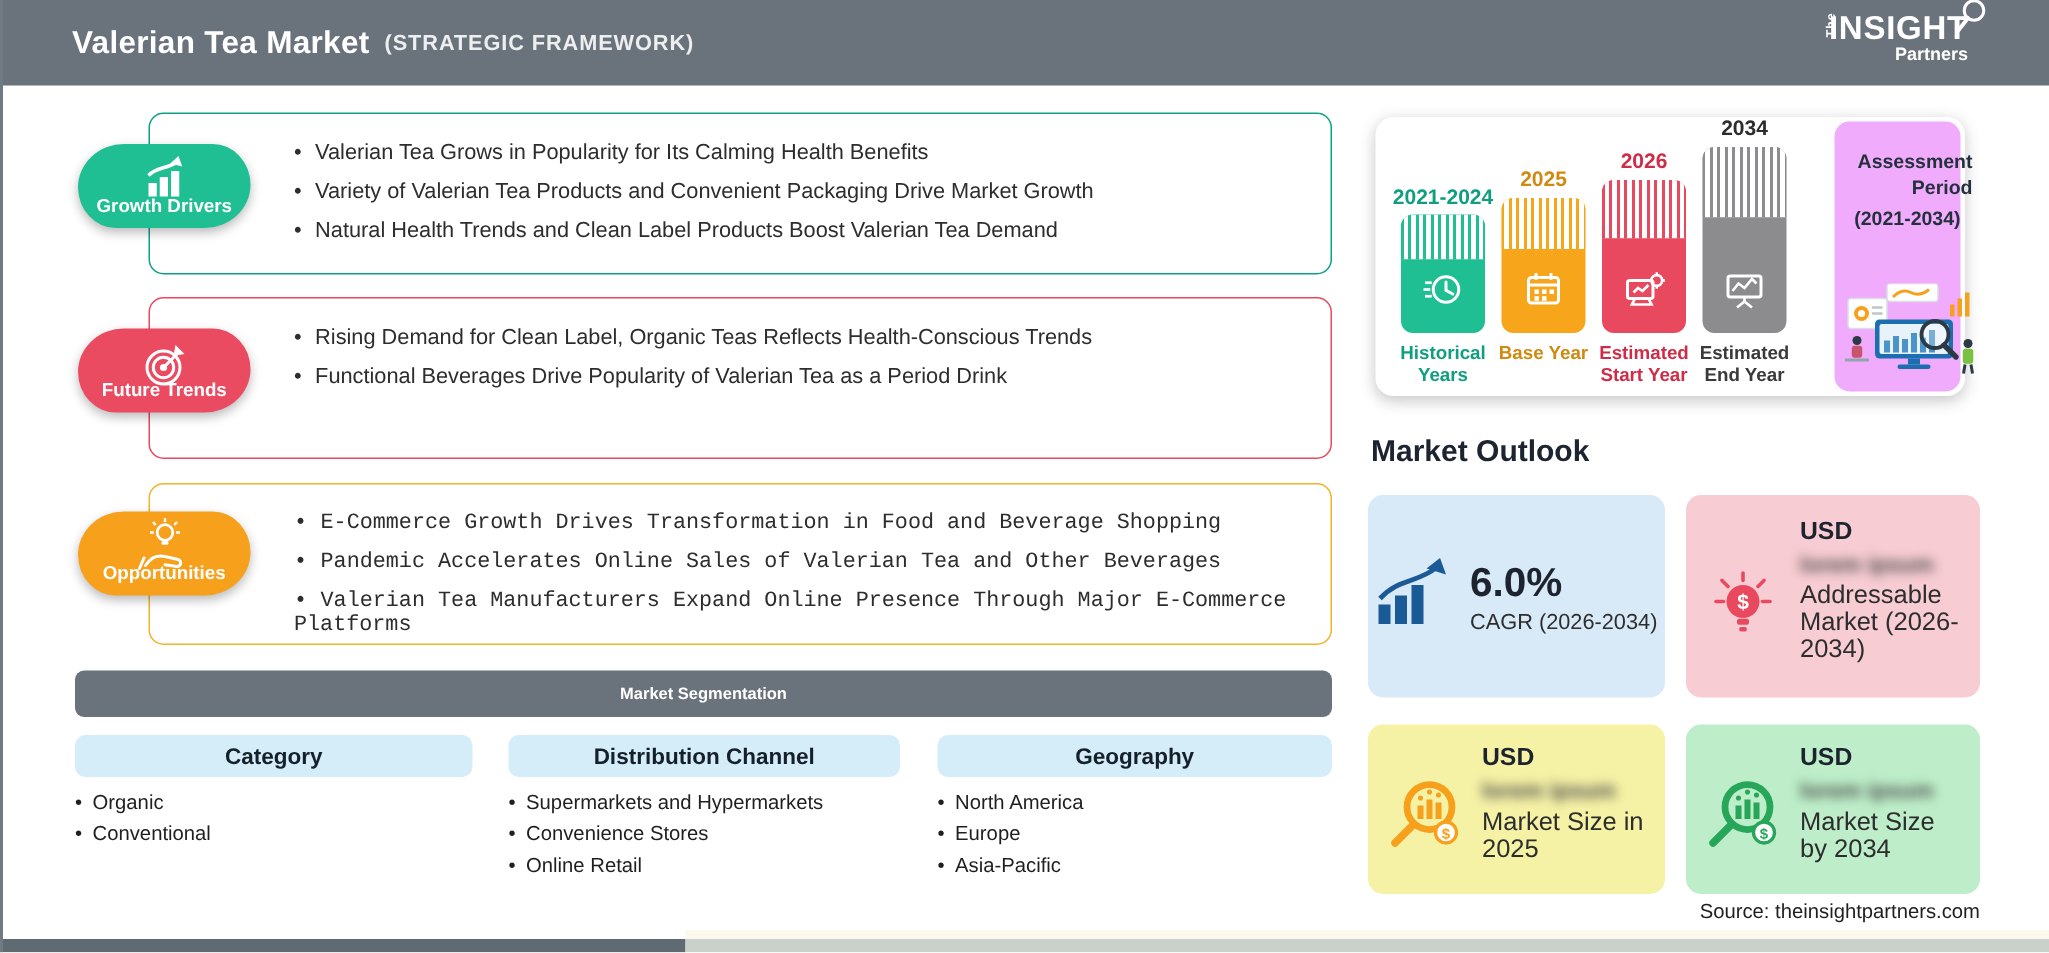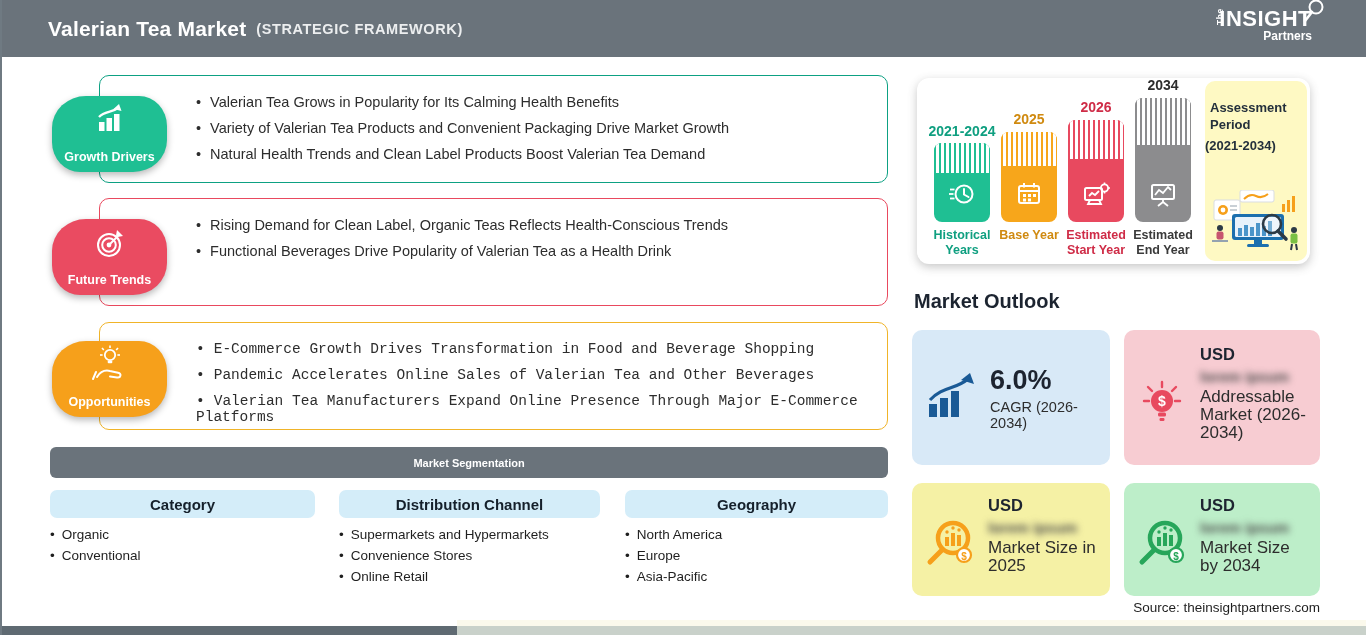--- a/index.html
+++ b/index.html
@@ -20,21 +20,21 @@
 
   
   .sec-box { position:absolute; left:97px; width:789px; height:108px; background:#fff; border-radius:10px; }
   #box-growth { top:75px;  border:1.6px solid #0da183; }
   #box-trends { top:198px; border:1.6px solid #e9495e; }
   #box-opps   { top:322px; border:1.6px solid #f0b429;font-family:Liberation Mono, monospace; }
   .bullets { list-style:none; padding:13px 14px 0 96px; }
   .bullets li { font-size:14.5px; color:#2d2d2d; padding:5px 0; }
   .bullets li::before { content:"•"; margin-right:9px; color:#2d2d2d; }
 
-  .badge { position:absolute; left:50px; width:115px; height:76px; color:#fff; text-align:center;
+  .badge { position:absolute; left:50px; width:115px; height:56px; color:#fff; text-align:center;
            border-radius:34px 28px 34px 28px / 32px 30px 32px 30px; box-shadow:0 3px 7px rgba(0,0,0,.28); }
   #badge-growth { top:96px;  background:#1fbf93; }
   #badge-trends { top:219px; background:#ea4b61; }
   #badge-opps   { top:341px; background:#f6a01b; }
   .badge .bicon { margin-top:7px; height:34px; }
   .badge .blabel { position:absolute; bottom:8px; width:100%; font-size:12.5px; font-weight:bold; }
   #badge-opps .bicon { margin-top:3px; }
 
   
   #seg-bar { position:absolute; left:48px; top:447px; width:838px; height:31px; background:#6a737b; border-radius:6px;
@@ -68,29 +68,29 @@
   .tbar-year { position:absolute; width:78px; text-align:center; font-weight:bold; font-size:14px; }
   #year-1 { left:6px;   top:45px; color:#0f9f80; }
   #year-2 { left:73px;  top:33px; color:#d08a10; }
   #year-3 { left:140px; top:21px; color:#cf2c47; }
   #year-4 { left:207px; top:-1px; color:#2d2d2d; }
   .tbar-cap { position:absolute; top:150px; width:68px; text-align:center; font-size:12.5px; font-weight:bold; line-height:15px; }
   #cap-1 { left:11px;  color:#0f9f80; }
   #cap-2 { left:78px;  color:#d08a10; }
   #cap-3 { left:145px; color:#cf2c47; }
   #cap-4 { left:212px; color:#3a3a3a; }
-  #assess-panel { position:absolute; right:3px; top:3px; width:102px; height:180px; background:#fef9c3; border-radius:10px; text-align:left; }
+  #assess-panel { position:absolute; right:3px; top:3px; width:84px; height:180px; background:#f0abfc; border-radius:10px; text-align:right; }
   #assess-title { margin:18px auto 0; width:92px; font-size:13px; font-weight:bold; color:#24303c; line-height:17px; }
   #assess-range { margin-top:5px; font-size:13px; font-weight:600; color:#24303c; }
   #assess-illu { position:absolute; bottom:5px; left:5px; }
 
   
   #outlook-title { position:absolute; left:912px; top:290px; font-size:20px; font-weight:bold; color:#1c2430; }
   .ocard { position:absolute; border-radius:10px; }
-  #card-cagr { left:910px; top:330px; width:198px; height:135px; background:#d8e9f7; display:flex; align-items:center; padding-left:13px; }
+  #card-cagr { left:910px; top:330px; width:198px; height:135px; background:#d8e9f7; display:flex; align-items:center; padding-left:3px; }
   #card-cagr .txt { margin-left:11px; }
   .big-val { font-size:27px; font-weight:bold; color:#1d2430; }
   .cagr-cap { font-size:14.5px; color:#2d2d2d; margin-top:3px; }
   .ocard .usd { font-weight:bold; font-size:16.5px; color:#1d2430; }
   .ocard .blurred { font-weight:bold; font-size:15px; color:#4a4a4a; filter:blur(3.5px); margin:4px 0 3px; }
   .ocard .cap { font-size:17px; line-height:18px; color:#2d2d2d; }
   #card-addressable { left:1122px; top:330px; width:196px; height:135px; background:#f7ccd2; padding:15px 12px 0 76px; }
   #card-addressable .card-icon { position:absolute; left:12px; top:44px; }
   #card-2025 { left:910px; top:483px; width:198px; height:113px; background:#f5f1a5; padding:13px 10px 0 76px; }
   #card-2025 .card-icon { position:absolute; left:10px; top:32px; }
@@ -143,21 +143,21 @@
         <path d="M9 14 C 15 8, 21 10, 28 5" stroke="#fff" stroke-width="2.4" fill="none"></path>
         <polygon points="29,1 31.5,8 23.5,6" fill="#fff"></polygon>
       </svg>
     </div>
     <div class="blabel">Growth Drivers</div>
   </div>
 
   <div class="sec-box" id="box-trends">
     <ul class="bullets">
       <li>Rising Demand for Clean Label, Organic Teas Reflects Health-Conscious Trends</li>
-      <li>Functional Beverages Drive Popularity of Valerian Tea as a Health Drink</li>
+      <li>Functional Beverages Drive Popularity of Valerian Tea as a Period Drink</li>
     </ul>
   </div>
   <div class="badge" id="badge-trends">
     <div class="bicon">
       <svg width="40" height="34" viewBox="0 0 40 34">
         <circle cx="19" cy="19" r="11" stroke="#fff" stroke-width="2" fill="none"></circle>
         <circle cx="19" cy="19" r="6.8" stroke="#fff" stroke-width="2" fill="none"></circle>
         <circle cx="19" cy="19" r="2.4" fill="#fff"></circle>
         <line x1="19" y1="19" x2="28" y2="10" stroke="#fff" stroke-width="2"></line>
         <polygon points="27,4 33,10 27.5,11 26,9.5" fill="#fff"></polygon>

